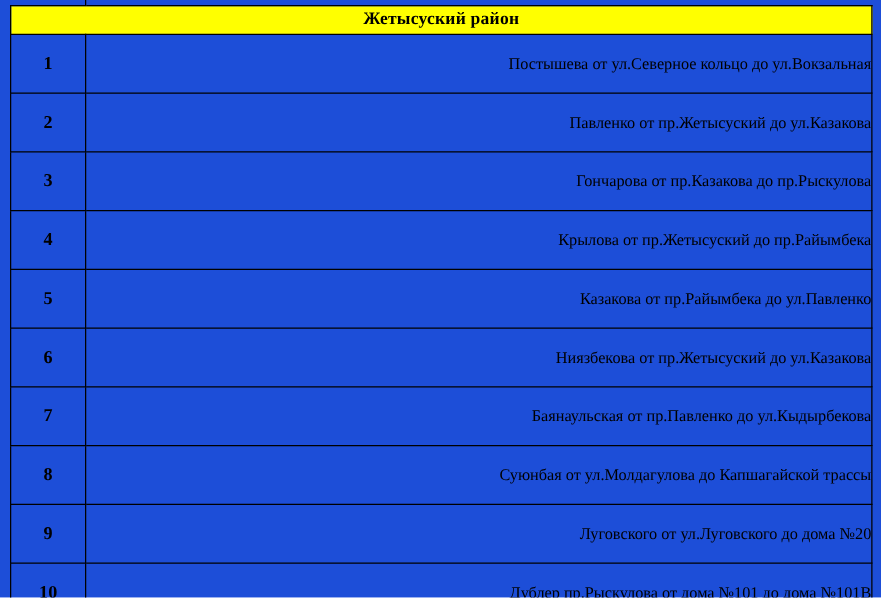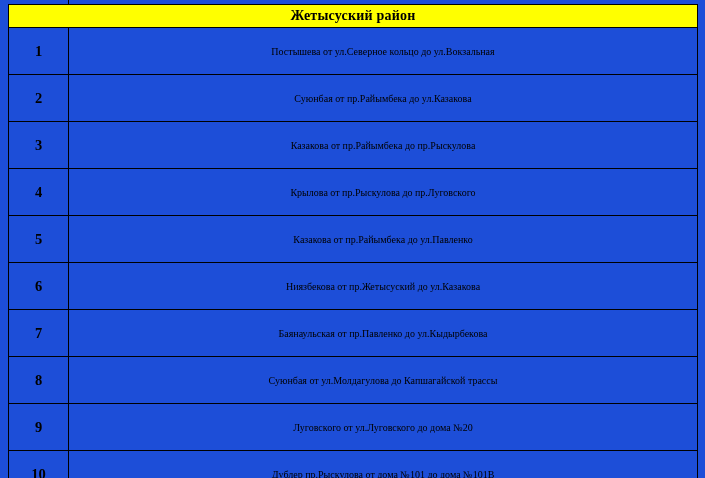--- a/index.html
+++ b/index.html
@@ -62,22 +62,22 @@
   }
 
   .num-cell {
     text-align: center;
     font-weight: bold;
     font-size: 14.5px;
     height: 46px;
   }
 
   .text-cell {
-    text-align: center;
-    font-size: 10px;
+    text-align: right;
+    font-size: 13px;
     padding-left: 8px;
     height: 46px;
   }
 </style>
 </head>
 <body>
 
 <div class="page">
 
   <div class="top-stub"></div>
@@ -91,29 +91,29 @@
       <tr>
         <td class="header-cell" colspan="2">Жетысуский район</td>
       </tr>
 
       <tr>
         <td class="num-cell">1</td>
         <td class="text-cell">Постышева от ул.Северное кольцо до ул.Вокзальная</td>
       </tr>
       <tr>
         <td class="num-cell">2</td>
-        <td class="text-cell">Суюнбая от пр.Райымбека до ул.Казакова</td>
+        <td class="text-cell">Павленко от пр.Жетысуский до ул.Казакова</td>
       </tr>
       <tr>
         <td class="num-cell">3</td>
-        <td class="text-cell">Казакова от пр.Райымбека до пр.Рыскулова</td>
+        <td class="text-cell">Гончарова от пр.Казакова до пр.Рыскулова</td>
       </tr>
       <tr>
         <td class="num-cell">4</td>
-        <td class="text-cell">Крылова от пр.Рыскулова до пр.Луговского</td>
+        <td class="text-cell">Крылова от пр.Жетысуский до пр.Райымбека</td>
       </tr>
       <tr>
         <td class="num-cell">5</td>
         <td class="text-cell">Казакова от пр.Райымбека до ул.Павленко</td>
       </tr>
       <tr>
         <td class="num-cell">6</td>
         <td class="text-cell">Ниязбекова от пр.Жетысуский до ул.Казакова</td>
       </tr>
       <tr>

